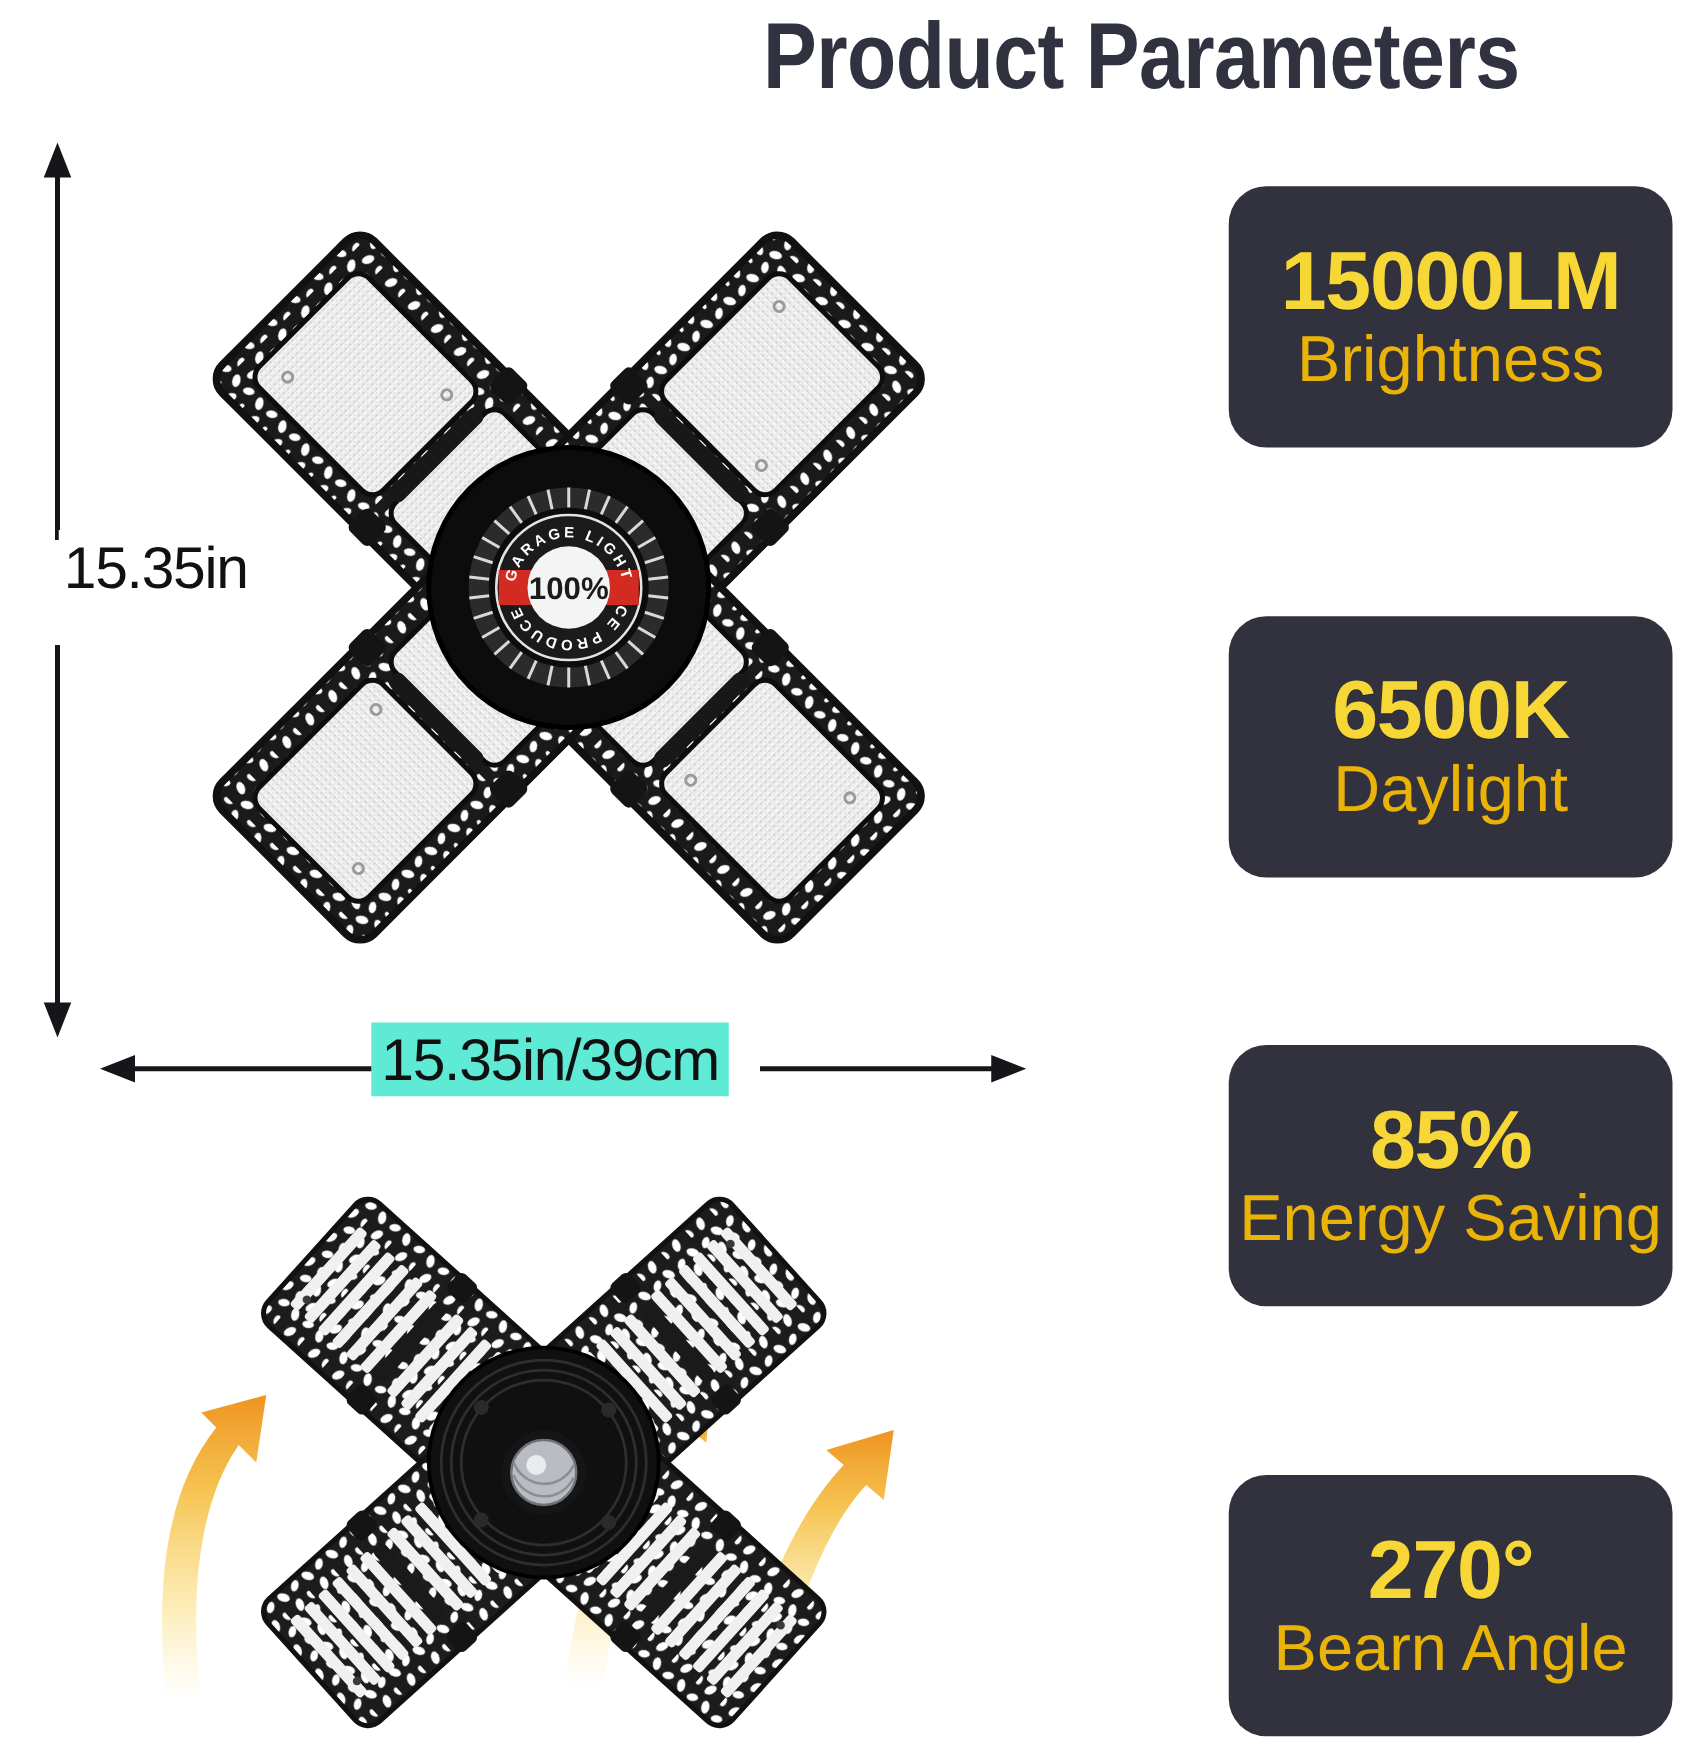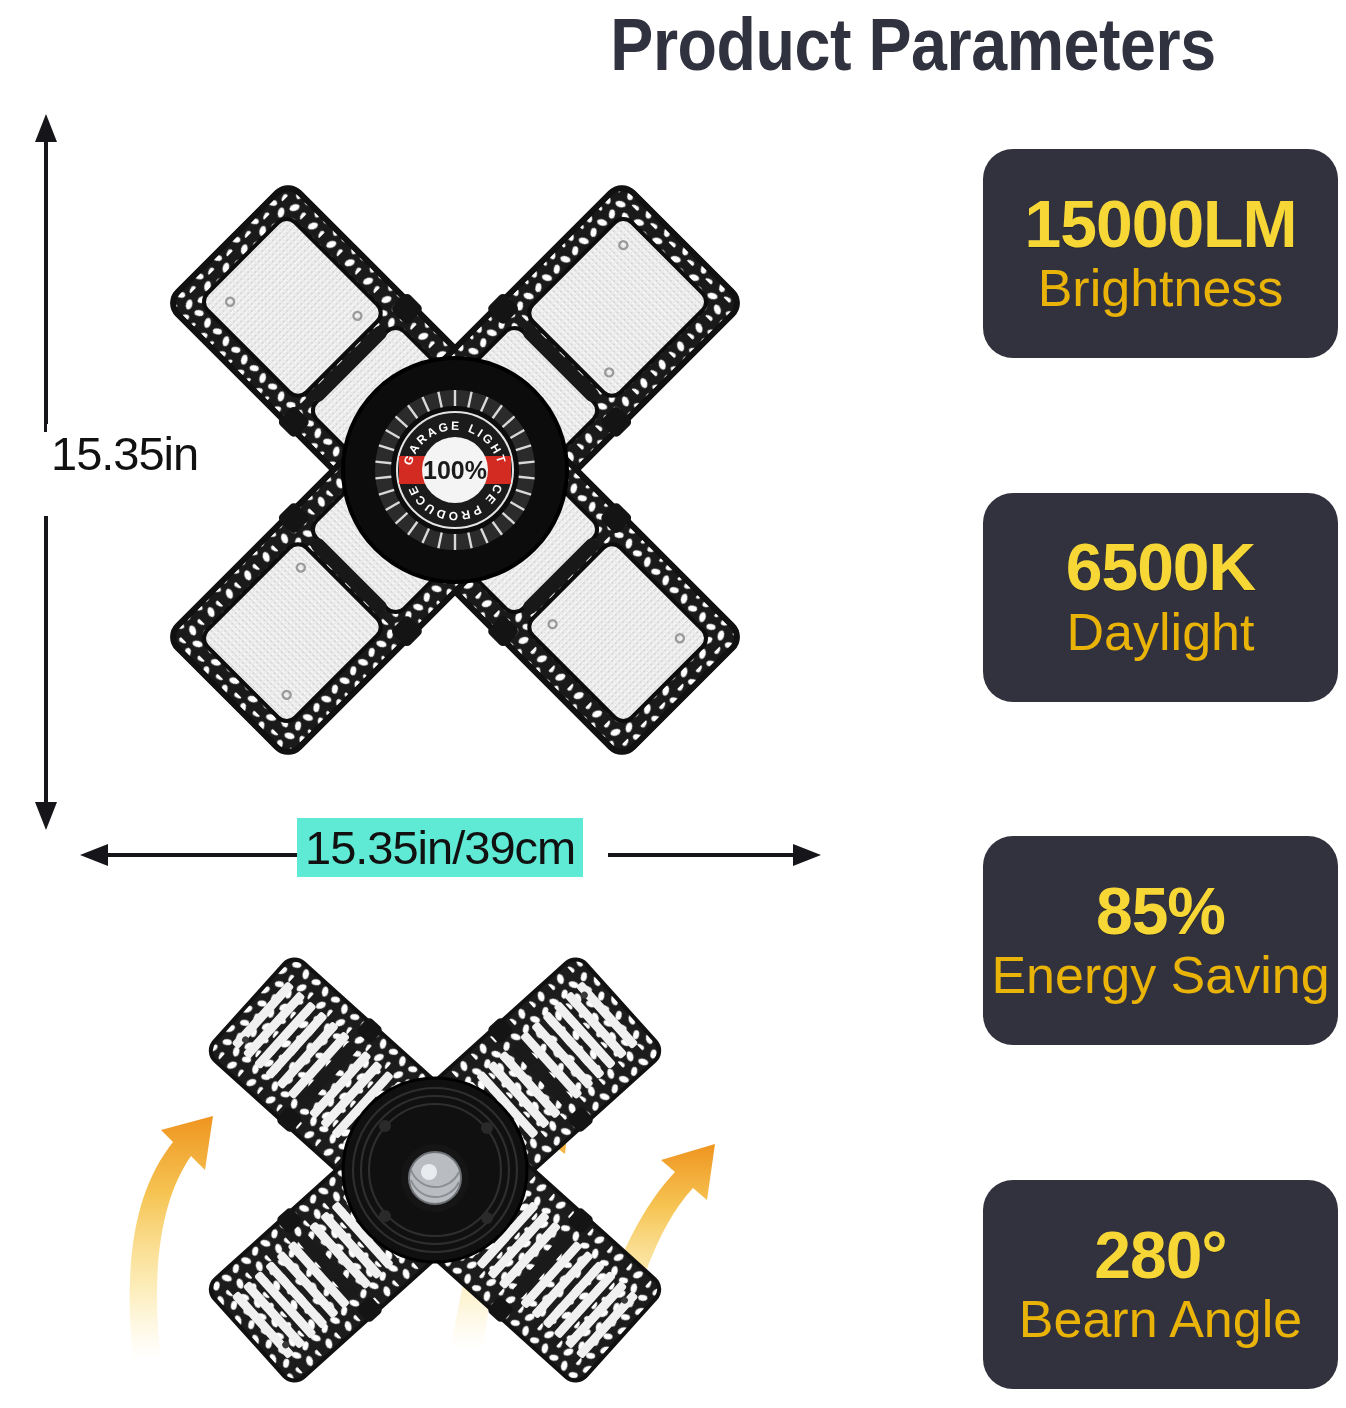--- a/index.html
+++ b/index.html
@@ -372,18 +372,18 @@
     <div class="spec-value">6500K</div>
     <div class="spec-label">Daylight</div>
   </div>
 
   <div class="spec-card">
     <div class="spec-value">85%</div>
     <div class="spec-label">Energy Saving</div>
   </div>
 
   <div class="spec-card">
-    <div class="spec-value">280°</div>
+    <div class="spec-value">270°</div>
     <div class="spec-label">Bearn Angle</div>
   </div>
 
 
 </div>
 
 </body></html>

